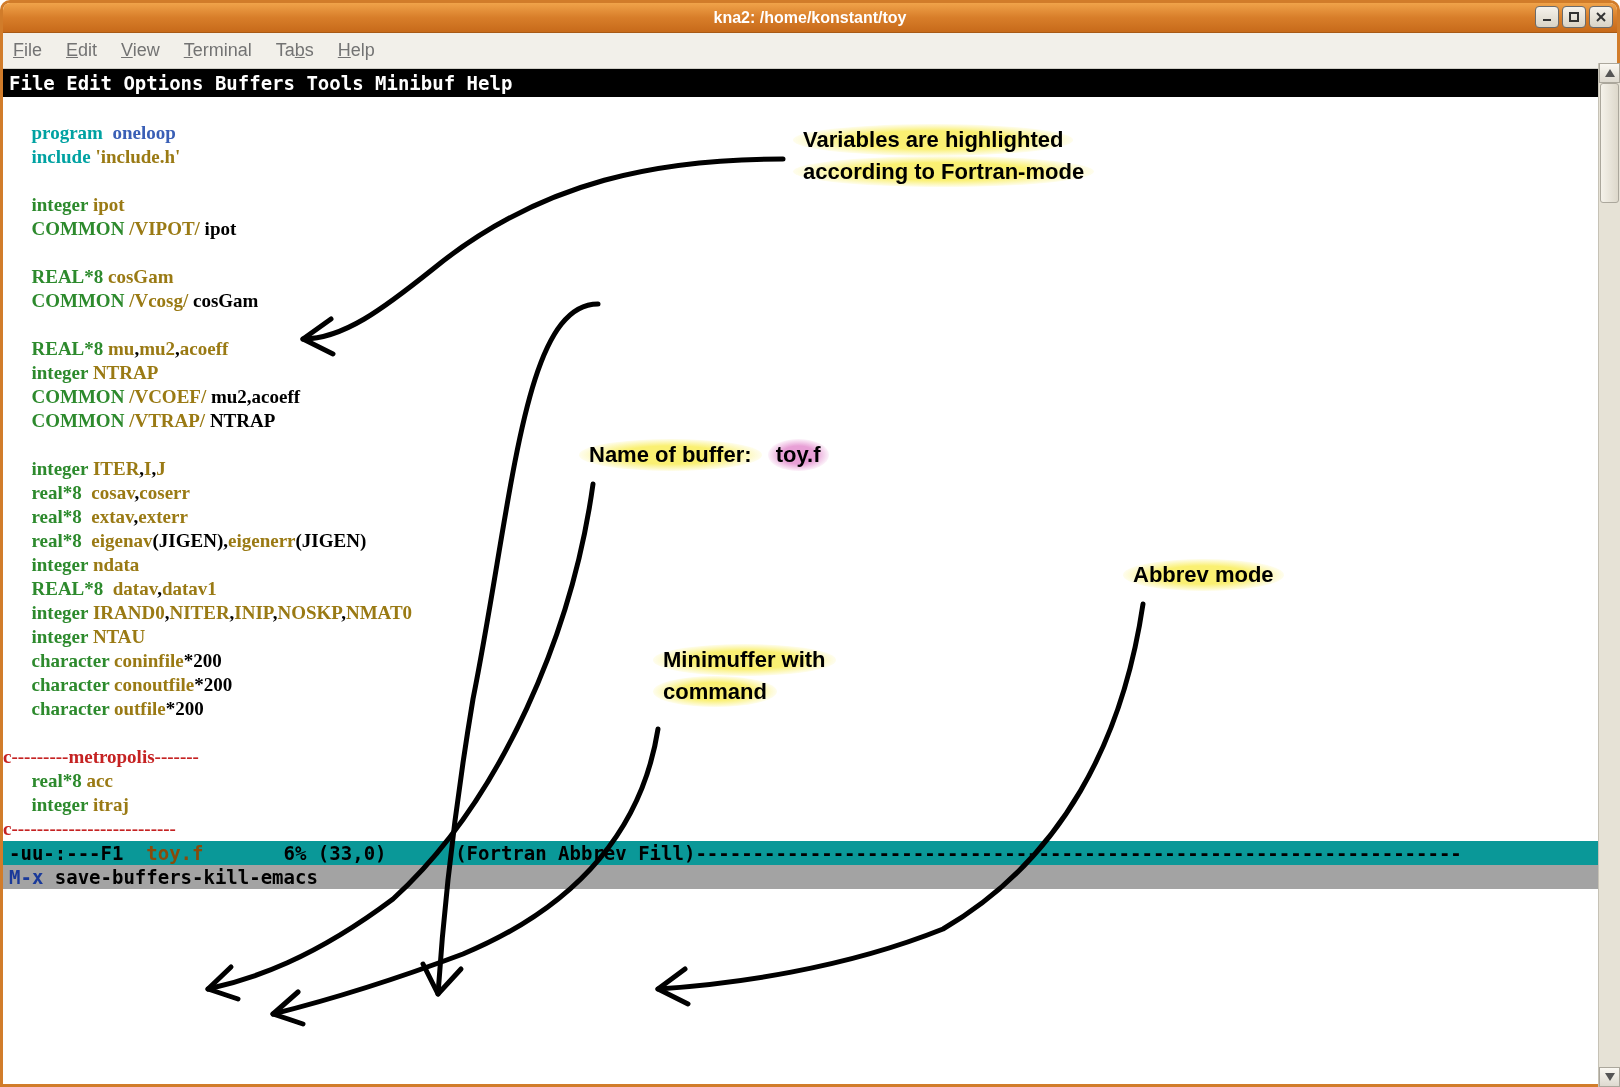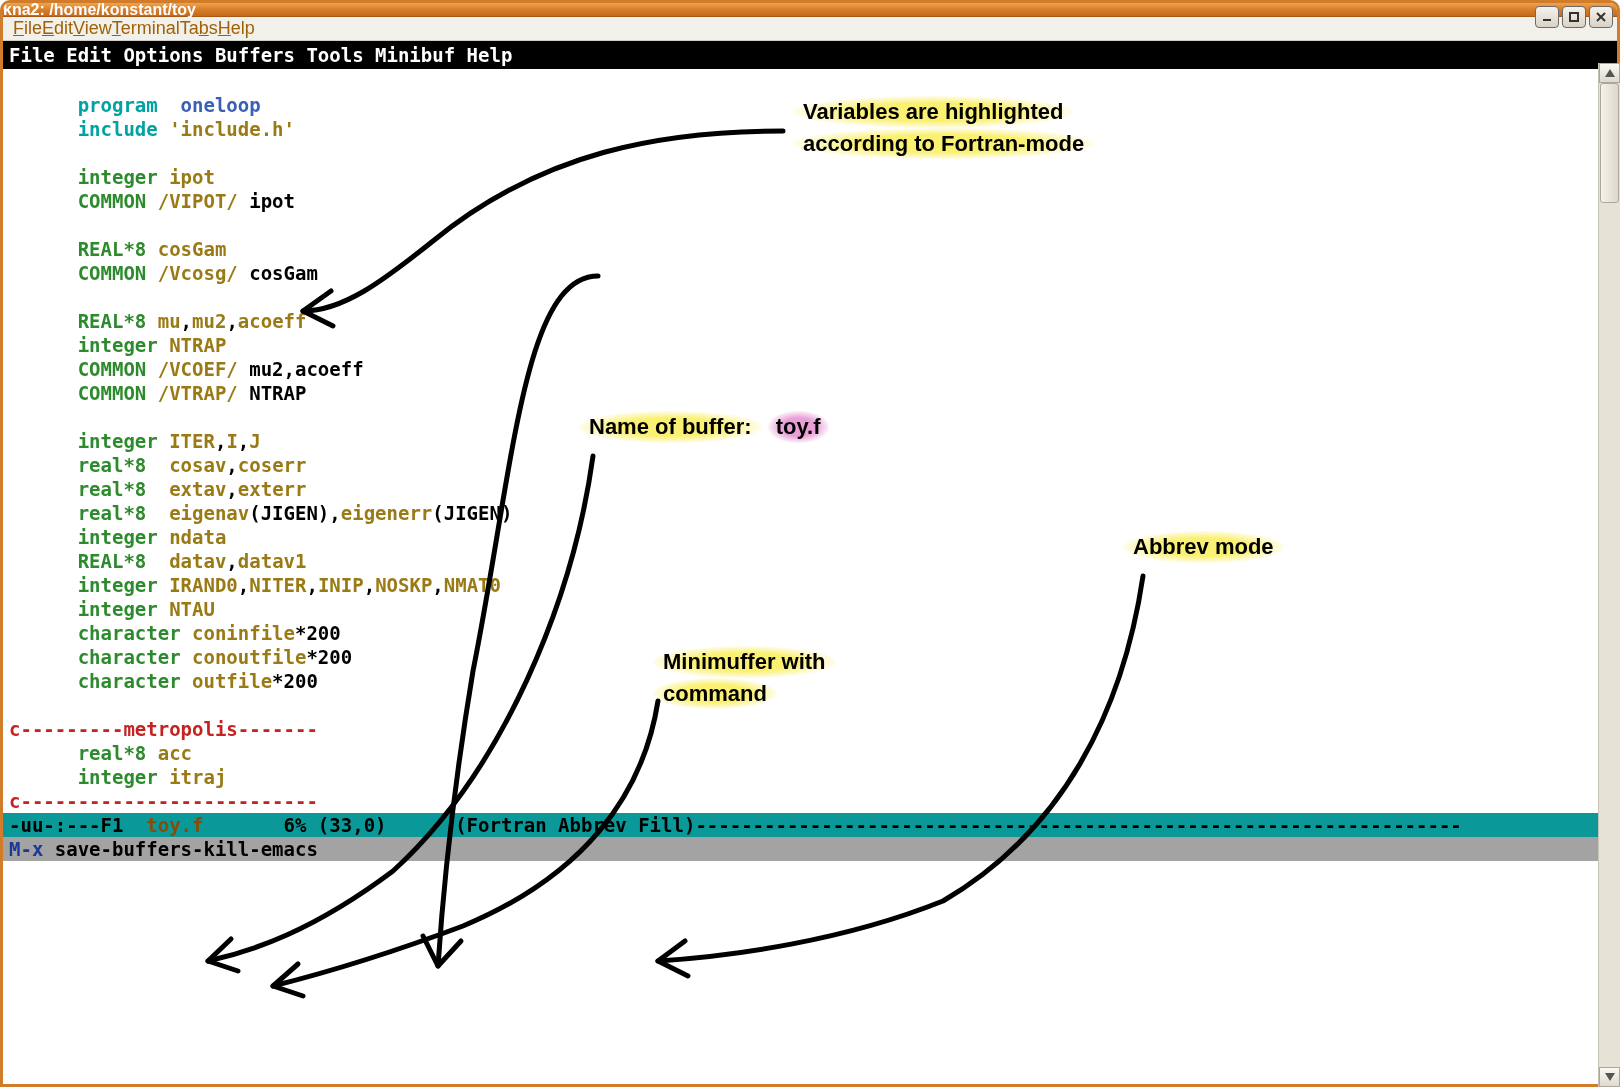--- a/index.html
+++ b/index.html
@@ -15,23 +15,24 @@
     width: 100%;
     height: 100%;
     display: flex;
     flex-direction: column;
     border: 3px solid #d17c2a;
     border-radius: 10px 10px 0 0;
     overflow: hidden;
   }
   .titlebar {
     background: linear-gradient(to bottom, #f0a34a 0%, #d87e2a 50%, #c76a1a 100%);
-    height: 14px;
+    height: 30px;
     display: flex;
     align-items: center;
+    justify-content: center;
     position: relative;
     border-bottom: 1px solid #a85a15;
   }
   .titlebar-text {
     color: #fff;
     font-weight: bold;
     font-size: 16px;
   }
   .window-controls {
     position: absolute;
@@ -47,26 +48,27 @@
     border: 1px solid #6b6b6b;
     border-radius: 4px;
     display: flex;
     align-items: center;
     justify-content: center;
     cursor: pointer;
   }
   .win-btn svg { width: 12px; height: 12px; }
   .menubar {
     background: #f2f0ea;
-    height: 24px;
+    height: 36px;
     display: flex;
     align-items: center;
     padding: 0 10px;
+    gap: 24px;
     font-size: 18px;
-    color: #a16207;
+    color: #737373;
     border-bottom: 1px solid #d0cec7;
   }
   .menubar-item { cursor: pointer; }
   .menubar-item .ul { text-decoration: underline; }
   .terminal-area {
     flex: 1;
     background: #fff;
     position: relative;
     font-family: "DejaVu Sans Mono", "Courier New", monospace;
     font-size: 19px;
@@ -75,21 +77,21 @@
   }
   .emacs-menubar {
     background: #000;
     color: #fff;
     padding: 2px 6px;
     white-space: pre;
   }
   .code-area {
     color: #000;
     white-space: pre;
-    padding-left: 6px;
+    font-family: Liberation Serif, serif;
   }
   .kw-cyan { color: #00a2a2; }
   .kw-blue { color: #3a5fb6; }
   .kw-green { color: #2d8a2d; }
   .kw-olive { color: #9a7a14; }
   .kw-red { color: #c52222; }
   .modeline {
     background: #0a9898;
     color: #000;
     white-space: pre;
@@ -271,21 +273,21 @@
       </svg>
 
       <div class="anno-text" style="left:1120px; top:490px;">
         <span class="hl-yellow">Abbrev mode</span>
       </div>
       <svg class="arrow" style="left:640px; top:530px; width:520px; height:400px;">
         <path d="M500,5 C480,140 420,260 300,330 C200,370 90,385 15,390"></path>
         <path d="M15,390 L42,370 M15,390 L45,405"></path>
       </svg>
 
-      <div class="anno-text" style="left:650px; top:605px;">
+      <div class="anno-text" style="left:650px; top:575px;">
         <span class="hl-yellow">Minimuffer with</span><br>
         <span class="hl-yellow">command</span>
       </div>
       <svg class="arrow" style="left:260px; top:655px; width:410px; height:300px;">
         <path d="M395,5 C380,100 320,180 200,230 C120,260 50,280 10,290"></path>
         <path d="M10,290 L35,268 M10,290 L40,300"></path>
       </svg>
     </div>
   </div>
 

